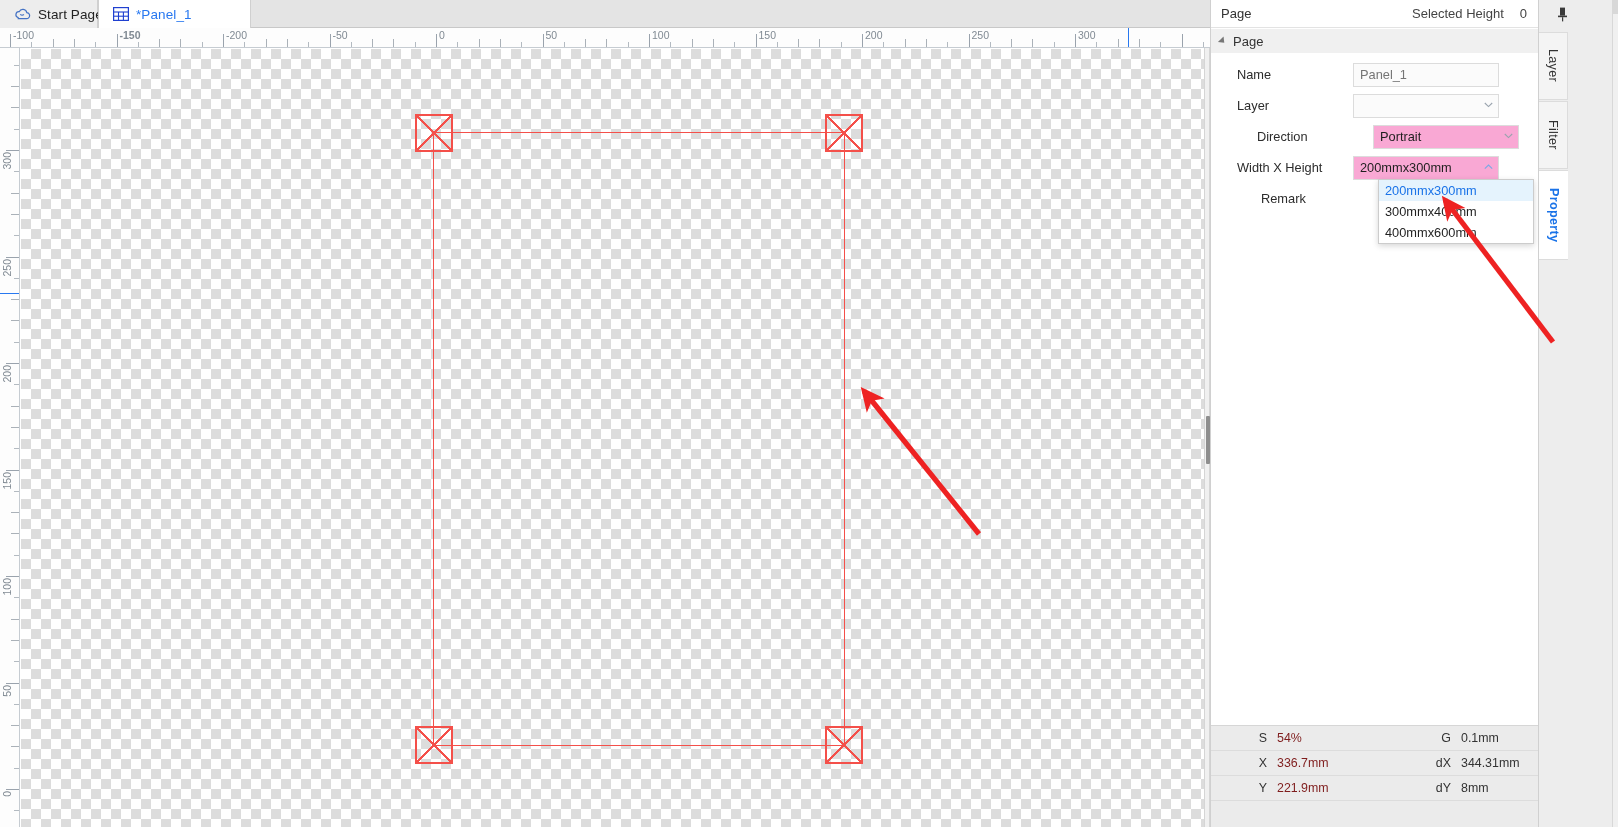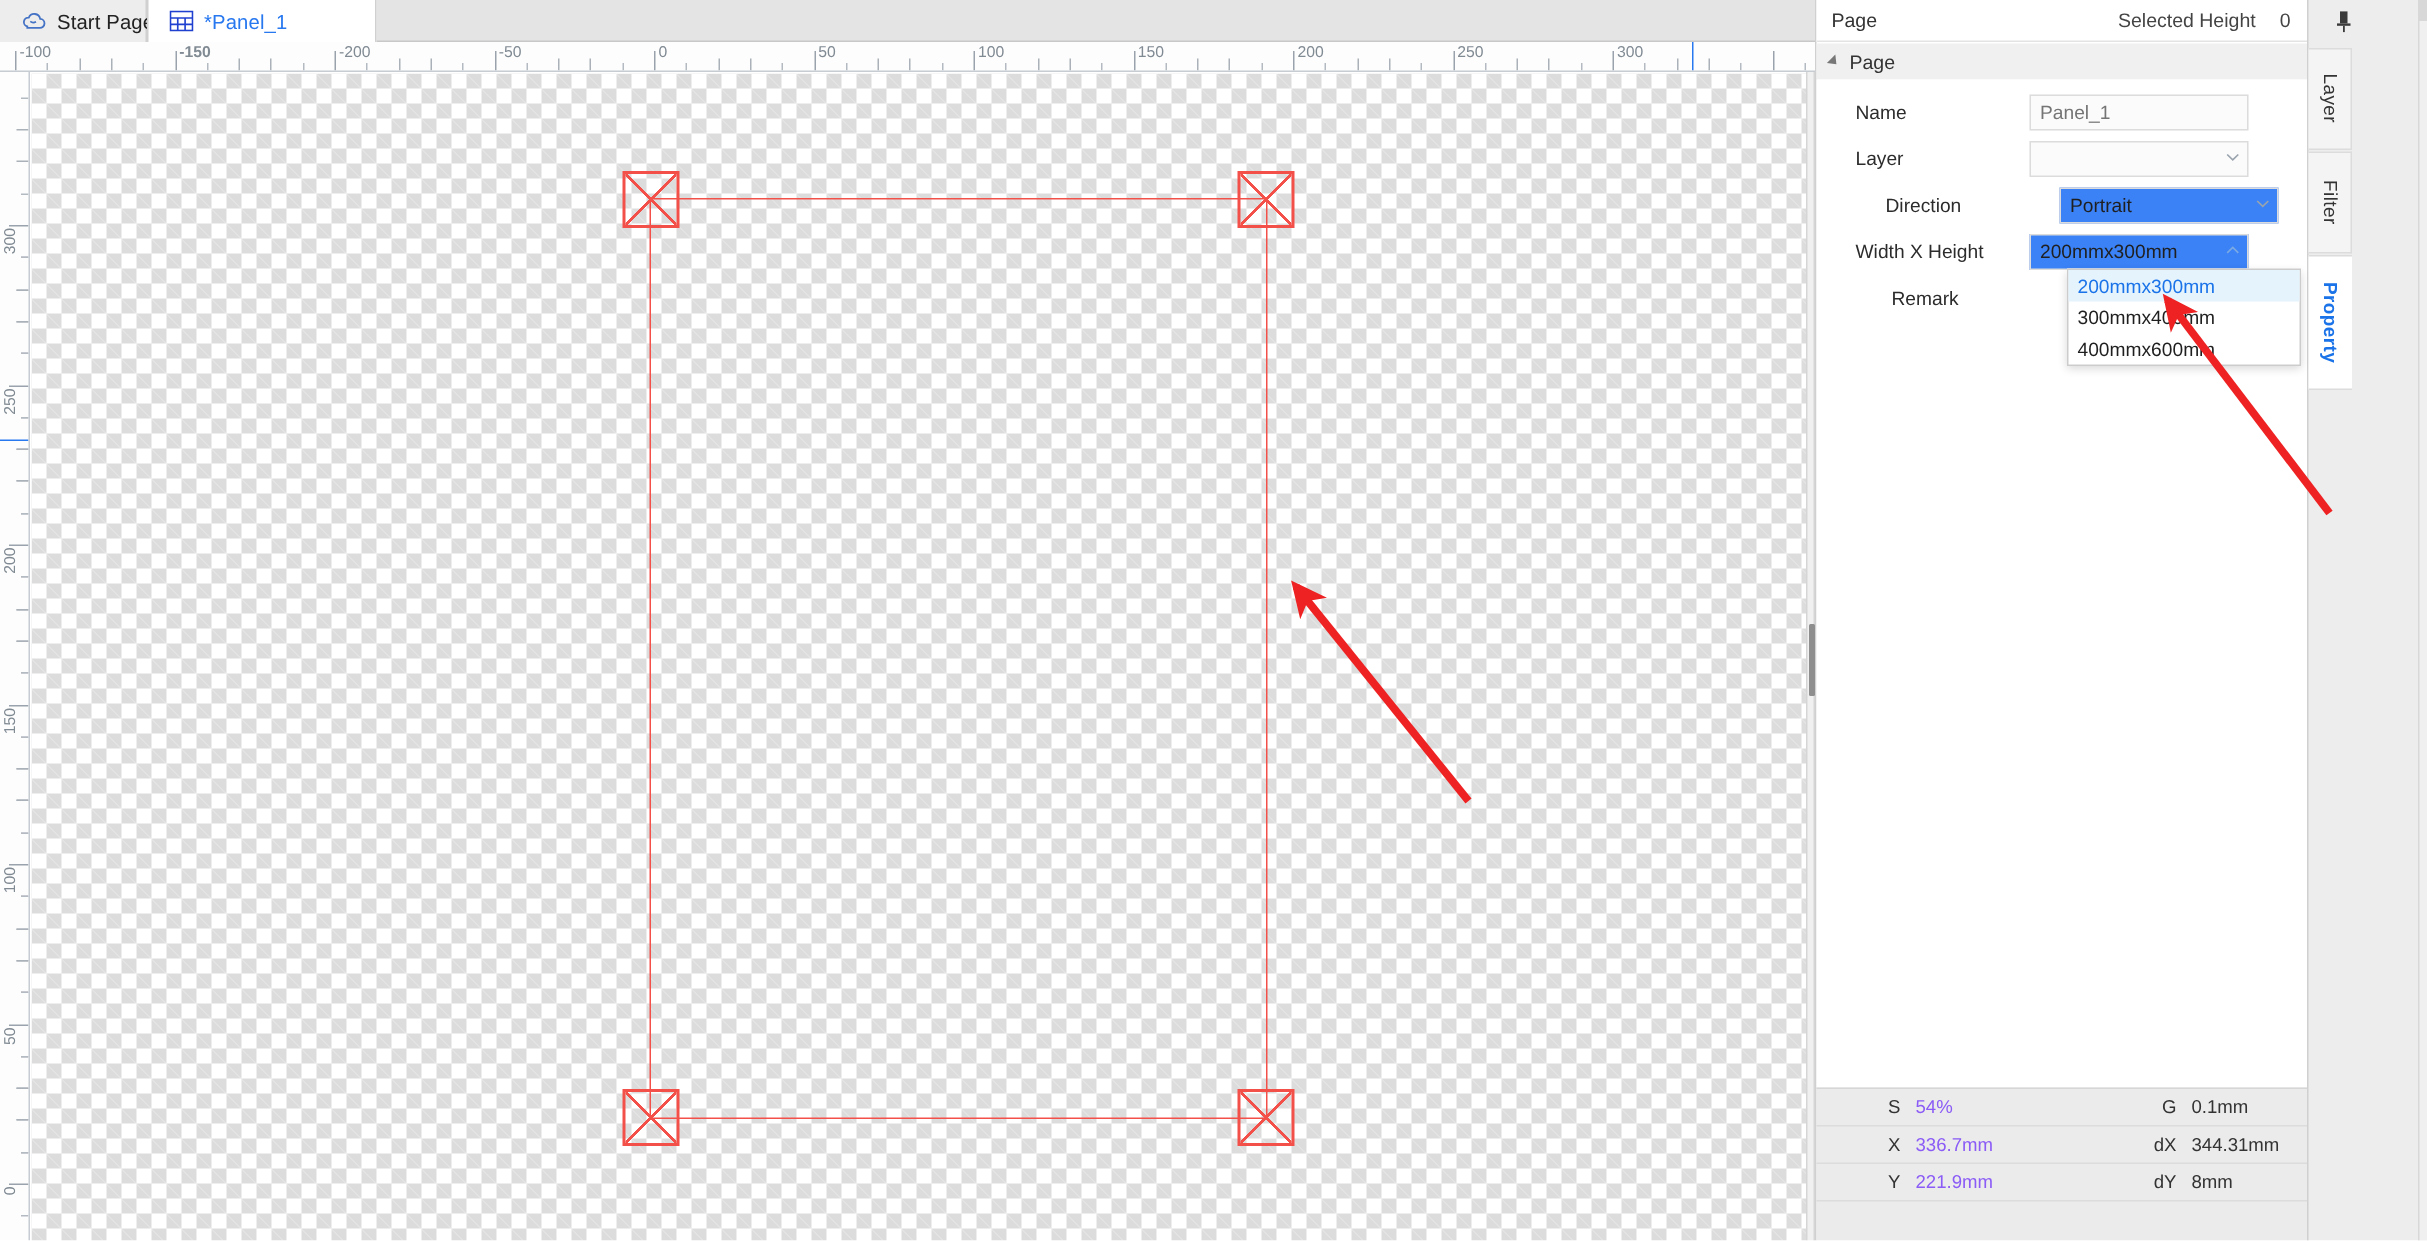--- a/index.html
+++ b/index.html
@@ -276,21 +276,21 @@
     background: #fbfbfb;
     font-size: 12.8px;
     color: #bdbdbd;
     padding: 0 6px;
     font-family: "Liberation Sans", sans-serif;
     outline: none;
   }
   .tselect {
     width: 146px; height: 24px;
     border: 1px solid #dcdcdc;
-    background: #3b82f6;
+    background: #f9a8d4;
     font-size: 12.8px;
     color: #1f1f1f;
     line-height: 22px;
     padding-left: 6px;
     padding-right: 22px;
     white-space: nowrap;
     overflow: hidden;
     cursor: pointer;
   }
   .tselect.empty { background: #fbfbfb; }
@@ -338,21 +338,21 @@
     position: absolute;
     left: 0;
     width: 328px; height: 25px;
     display: flex;
     align-items: center;
     border-bottom: 1px solid #dcdcdc;
     font-size: 12.4px;
     color: #333;
   }
   .st-k1 { width: 56px; text-align: right; padding-right: 0; color: #333; }
-  .st-v1 { width: 122px; padding-left: 10px; color: #8b5cf6; }
+  .st-v1 { width: 122px; padding-left: 10px; color: #7f1d1d; }
   .st-k2 { width: 62px; text-align: right; color: #333; }
   .st-v2 { width: 88px; padding-left: 10px; color: #333; }
 
   
   #vtabs {
     position: absolute;
     left: 1538px; top: 0;
     width: 80px; height: 827px;
     background: #ededed;
     border-left: 1px solid #d0d0d0;

